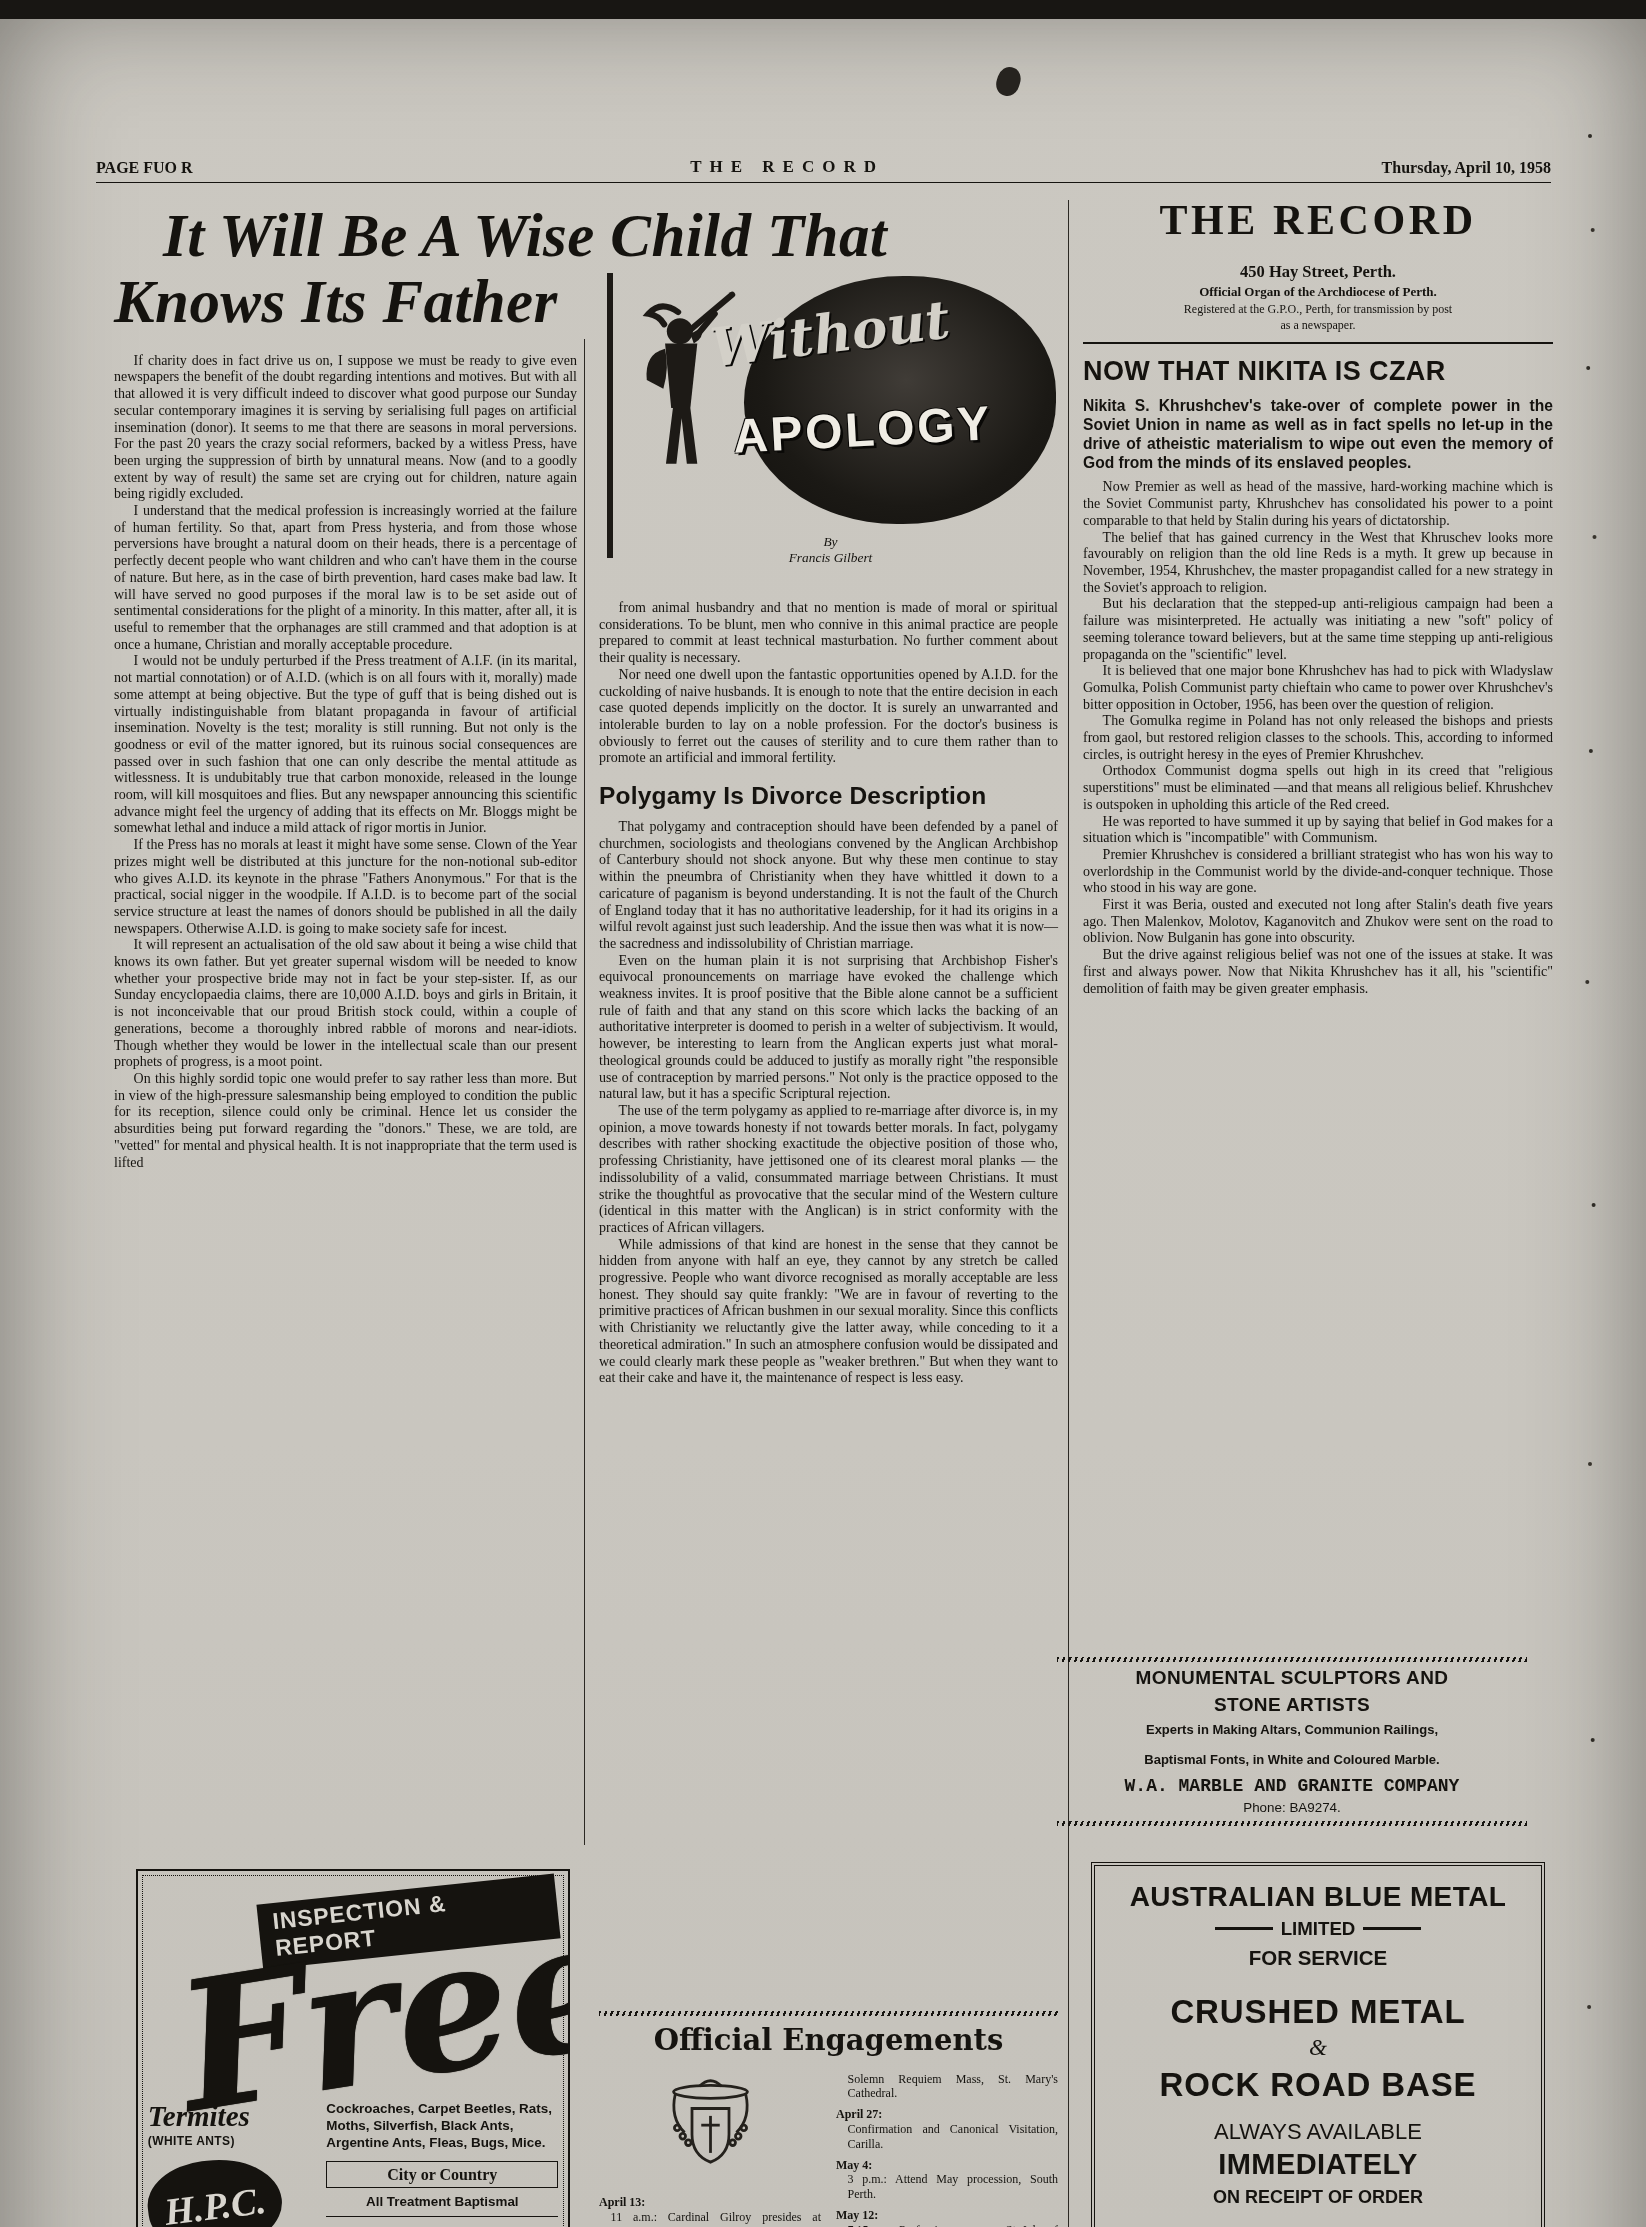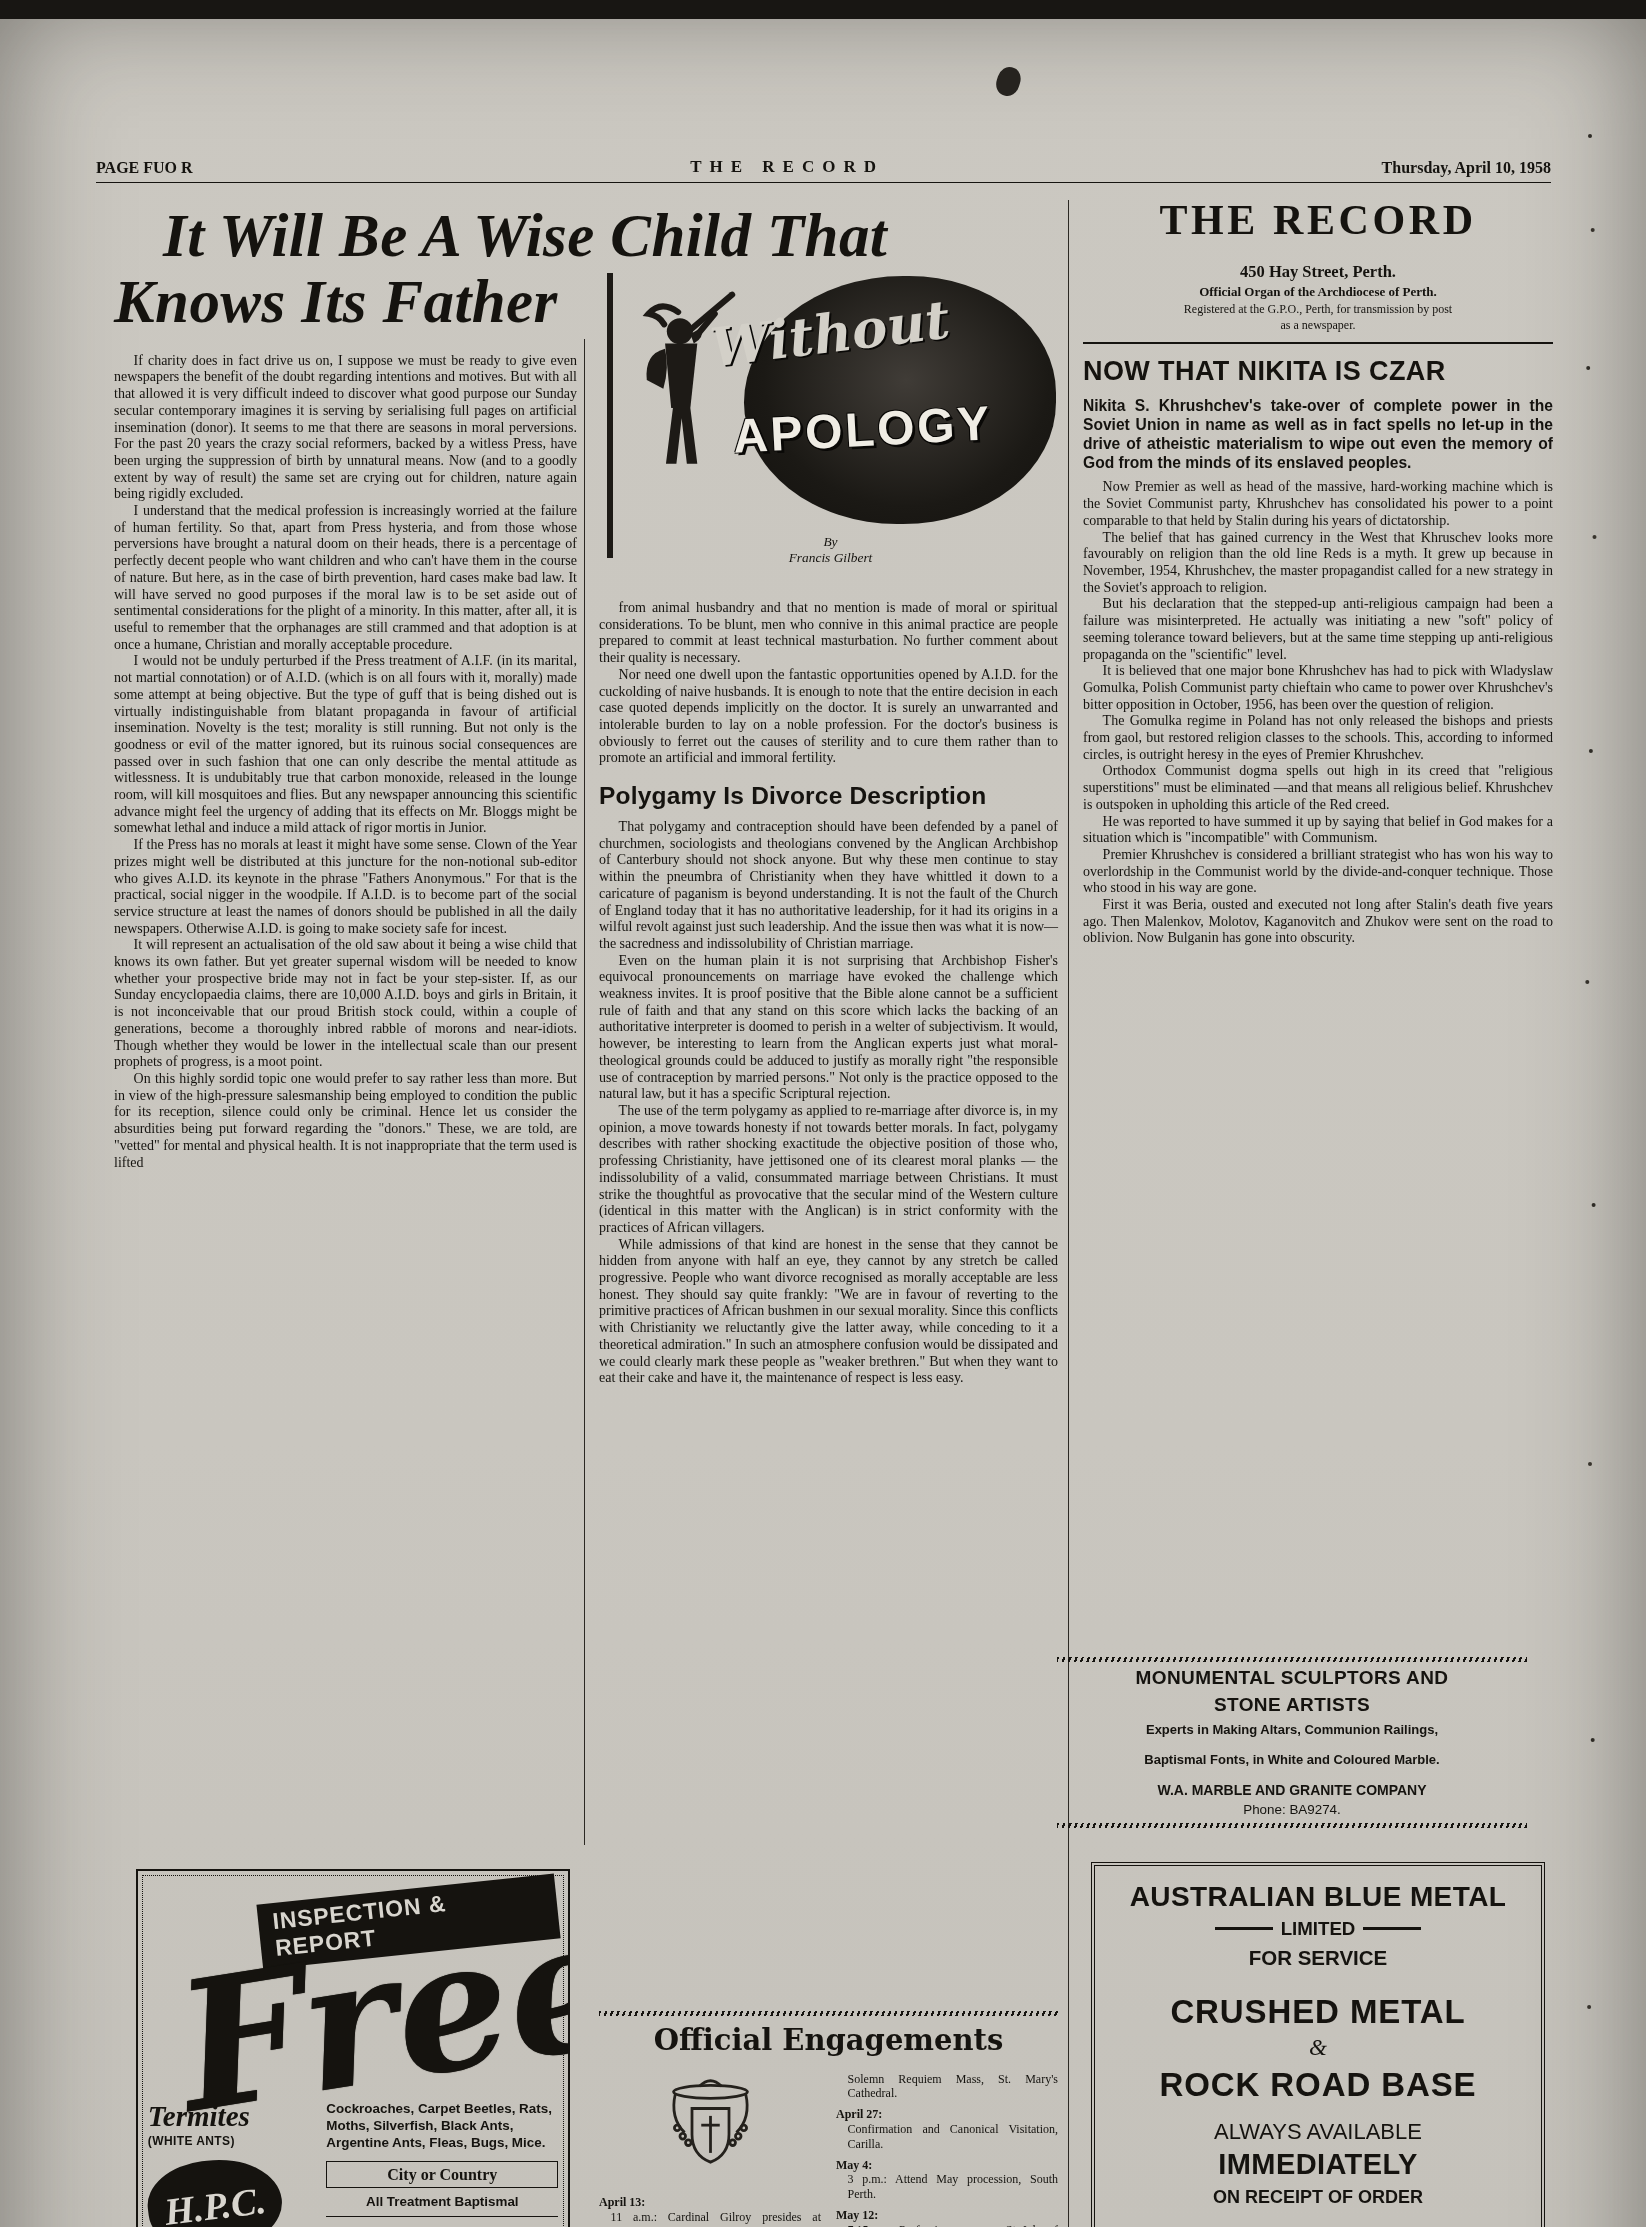--- a/index.html
+++ b/index.html
@@ -65,21 +65,21 @@
     letter-spacing:0.4px; margin-bottom:9.8px; }
   .nikita-lead { font-family:"Liberation Sans",sans-serif; font-weight:bold; font-size:15.6px;
     line-height:19px; text-align:justify; margin-bottom:7.1px; }
 
   
   .mon-ad { position:absolute; left:1057px; top:1653px; width:470px; text-align:center;
     font-family:"Liberation Sans",sans-serif; }
   .zigzag { height:5.8px; background:repeating-linear-gradient(110deg,#15130f 0 2.2px, transparent 2.2px 5.8px); margin:3.6px 0; }
   .mon-title { font-weight:bold; font-size:19px; letter-spacing:0.4px; line-height:23px; margin-top:3.6px; }
   .mon-detail { font-weight:bold; font-size:13px; line-height:16px; margin-top:6.2px; }
-  .mon-company { font-weight:bold; font-size:14px; margin-top:14px; }
+  .mon-company { font-weight:bold; font-size:18px; margin-top:8px;font-family:Liberation Mono, monospace; }
   .mon-phone { font-size:13.4px; margin:4.5px 0 5.3px; }
 
   
   .abm-ad { position:absolute; left:1091px; top:1862px; width:454px; height:624px;
     border:4.5px double #15130f; padding:15px 10.7px; text-align:center;
     font-family:"Liberation Sans",sans-serif; }
   .abm-title { font-weight:bold; font-size:28px; letter-spacing:0.4px; }
   .abm-limited { display:flex; align-items:center; justify-content:center; gap:8px;
     font-weight:bold; font-size:18.7px; margin-top:4.5px; }
   .abm-limited .lim-rule { width:58px; height:2.7px; background:#15130f; }
@@ -210,20 +210,21 @@
     <div class="body-text">
         <p>Now Premier as well as head of the massive, hard-working machine which is the Soviet Communist party, Khrushchev has consolidated his power to a point comparable to that held by Stalin during his years of dictatorship.</p>
         <p>The belief that has gained currency in the West that Khruschev looks more favourably on religion than the old line Reds is a myth. It grew up because in November, 1954, Khrushchev, the master propagandist called for a new strategy in the Soviet's approach to religion.</p>
         <p>But his declaration that the stepped-up anti-religious campaign had been a failure was misinterpreted. He actually was initiating a new "soft" policy of seeming tolerance toward believers, but at the same time stepping up anti-religious propaganda on the "scientific" level.</p>
         <p>It is believed that one major bone Khrushchev has had to pick with Wladyslaw Gomulka, Polish Communist party chieftain who came to power over Khrushchev's bitter opposition in October, 1956, has been over the question of religion.</p>
         <p>The Gomulka regime in Poland has not only released the bishops and priests from gaol, but restored religion classes to the schools. This, according to informed circles, is outright heresy in the eyes of Premier Khrushchev.</p>
         <p>Orthodox Communist dogma spells out high in its creed that "religious superstitions" must be eliminated —and that means all religious belief. Khrushchev is outspoken in upholding this article of the Red creed.</p>
         <p>He was reported to have summed it up by saying that belief in God makes for a situation which is "incompatible" with Communism.</p>
         <p>Premier Khrushchev is considered a brilliant strategist who has won his way to overlordship in the Communist world by the divide-and-conquer technique. Those who stood in his way are gone.</p>
         <p>First it was Beria, ousted and executed not long after Stalin's death five years ago. Then Malenkov, Molotov, Kaganovitch and Zhukov were sent on the road to oblivion. Now Bulganin has gone into obscurity.</p>
+        <p>But the drive against religious belief was not one of the issues at stake. It was first and always power. Now that Nikita Khrushchev has it all, his "scientific" demolition of faith may be given greater emphasis.</p>
       </div>
   </section>
 
   <section class="mon-ad">
     <div class="zigzag"></div>
     <div class="mon-title">MONUMENTAL SCULPTORS AND</div>
     <div class="mon-title">STONE ARTISTS</div>
     <div class="mon-detail">Experts in Making Altars, Communion Railings,</div>
     <div class="mon-detail" style="margin-top:14px;">Baptismal Fonts, in White and Coloured Marble.</div>
     <div class="mon-company">W.A. MARBLE AND GRANITE COMPANY</div>

